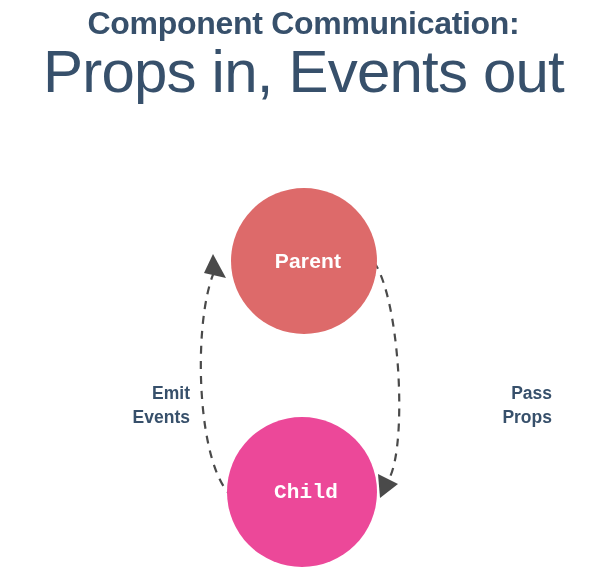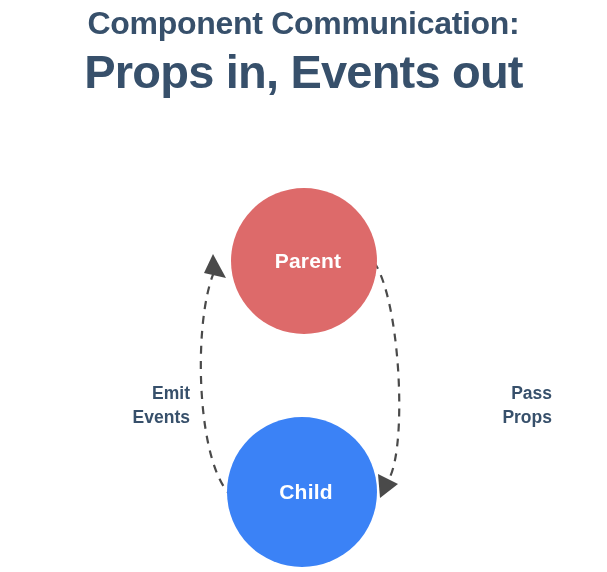--- a/index.html
+++ b/index.html
@@ -36,22 +36,22 @@
   .title-line-1 {
     display: block;
     font-size: 32px;
     font-weight: bold;
     line-height: 42px;
     letter-spacing: -0.3px;
     padding-top: 2px;
   }
   .title-line-2 {
     display: block;
-    font-size: 47px;
-    font-weight: bold;
+    font-size: 60px;
+    font-weight: normal;
     line-height: 56px;
     letter-spacing: -0.8px;
   }
 
   
   .node {
     position: absolute;
     border-radius: 50%;
     display: flex;
     align-items: center;
@@ -72,21 +72,22 @@
     top: 188px;
     width: 146px;
     height: 146px;
     background: #DD6A6A;
   }
   #node-child {
     left: 227px;
     top: 417px;
     width: 150px;
     height: 150px;
-    background: #3b82f6;
+    background: #ec4899;
+    font-family: Liberation Mono, monospace;
   }
 
   
   #edges {
     position: absolute;
     left: 0;
     top: 0;
     width: 607px;
     height: 572px;
     overflow: visible;

